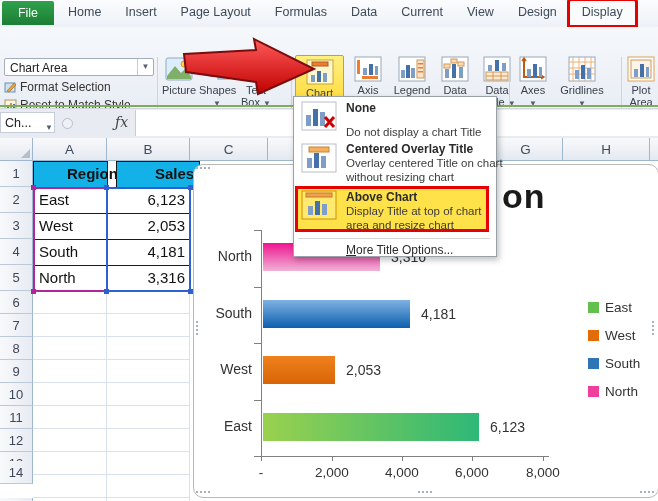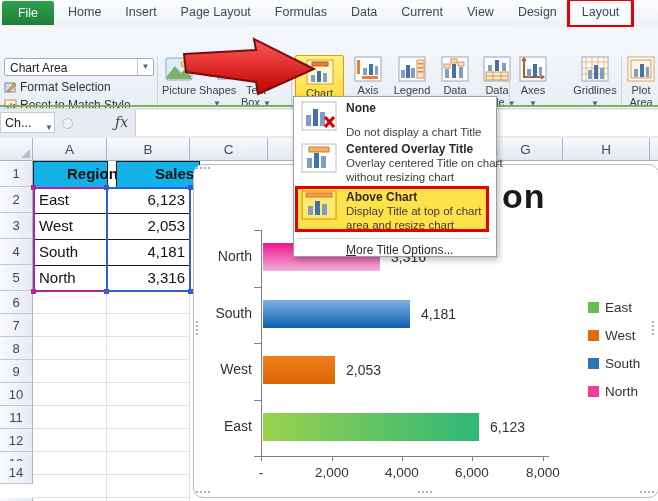--- a/index.html
+++ b/index.html
@@ -78,21 +78,21 @@
   #menu-more::first-letter{text-decoration:underline;}
   
   #arrow{left:152px;top:36px;z-index:20;}
 </style>
 </head>
 <body>
 
 <div id="app">
 
   <div class="abs" id="tabbar">
-    <span id="file-tab">File</span><span class="tab">Home</span><span class="tab">Insert</span><span class="tab">Page Layout</span><span class="tab">Formulas</span><span class="tab">Data</span><span class="tab">Current</span><span class="tab">View</span><span class="tab">Design</span><span class="tab sel redbox">Layout</span><span class="tab">F</span>
+    <span id="file-tab">File</span><span class="tab">Home</span><span class="tab">Insert</span><span class="tab">Page Layout</span><span class="tab">Formulas</span><span class="tab">Data</span><span class="tab">Current</span><span class="tab">View</span><span class="tab">Design</span><span class="tab sel redbox">Display</span><span class="tab">F</span>
   </div>
 
   <div class="abs" id="ribbon">
 
     <div class="combo">
       <span>Chart Area</span>
       <span class="cbtn">▼</span>
     </div>
     <div class="smallrow" style="top:53px;">
       <svg class="ic" width="13" height="13">
@@ -205,21 +205,21 @@
       <svg class="ic" width="28" height="26">
           <rect x="1" y="1" width="26" height="24" fill="#fff" stroke="#9aa8b8"></rect>
           <path d="M5,3 V21 H25" stroke="#c05a10" stroke-width="2" fill="none"></path>
           <path d="M3,5 L5,2 L7,5 M22,19 L25,21 L22,23" stroke="#c05a10" stroke-width="1.4" fill="none"></path>
           <rect x="8" y="13" width="4" height="8" fill="#7f9ec7"></rect>
           <rect x="14" y="8" width="4" height="13" fill="#4472a8"></rect>
           <rect x="20" y="11" width="3" height="10" fill="#7f9ec7"></rect>
         </svg>
       <span>Axes</span><br><span class="caret">▼</span>
     </div>
-    <div class="rbtn" style="left:564px;width:62px;">
+    <div class="rbtn" style="left:551px;width:62px;">
       <svg class="ic" width="28" height="26">
           <rect x="1" y="1" width="26" height="24" fill="#fff" stroke="#9aa8b8"></rect>
           <path d="M5,1 V25 M11,1 V25 M17,1 V25 M23,1 V25 M1,6 H27 M1,12 H27 M1,18 H27" stroke="#f0b070" stroke-width="1" fill="none"></path>
           <rect x="7" y="14" width="4" height="9" fill="#7f9ec7"></rect>
           <rect x="13" y="9" width="4" height="14" fill="#4472a8"></rect>
           <rect x="19" y="12" width="4" height="11" fill="#7f9ec7"></rect>
         </svg>
       <span>Gridlines</span><br><span class="caret">▼</span>
     </div>
     <div class="glabel" style="left:515px;width:104px;">Axes</div>

